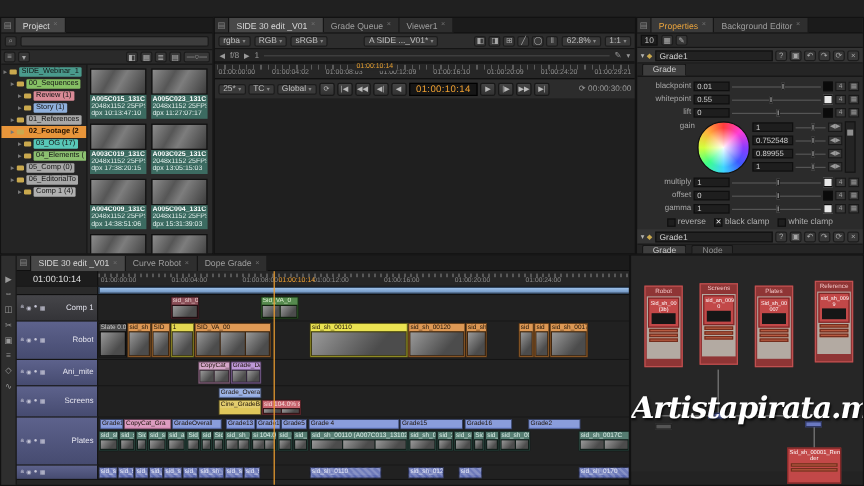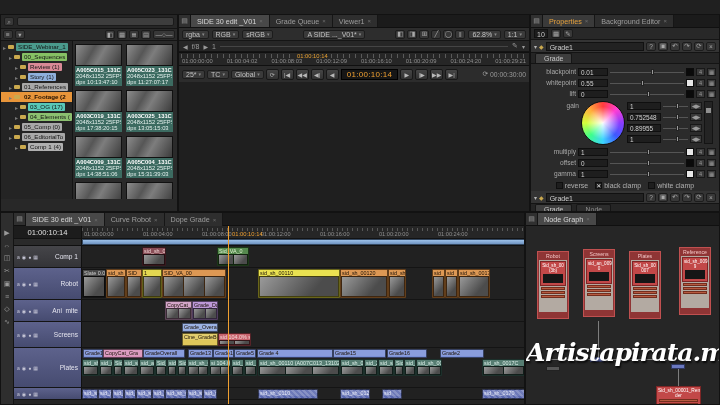--- a/index.html
+++ b/index.html
@@ -153,20 +153,27 @@
   font-family:"DejaVu Serif",serif;font-style:italic;font-weight:bold;font-size:25px;color:#fff;
   text-shadow:1px 2px 2px rgba(0,0,0,.8);z-index:9;letter-spacing:-1px;}
 </style>
 </head>
 <body>
 
 <div id="app">
 
 
   <div id="project" class="panel">
+    <div class="tabbar">
+      <span class="pane-icon">▤</span>
+      <span class="tab active">
+        <span>Project</span>
+        <span class="x">×</span>
+      </span>
+    </div>
     <div id="proj-search">
       <span class="ibtn">⌕</span>
       <span class="field"></span>
     </div>
     <div id="proj-tools">
       <span id="proj-tools-left" style="display:flex;gap:2px;">
           <span class="ibtn">≡</span>
           <span class="ibtn">▾</span>
         </span>
       <span style="flex:1"></span>
@@ -1028,27 +1035,20 @@
 
   </div>
             </div>
   </div>
         </div>
       <div id="playhead" style="left: 214px; top: 13px; height: 180px;"></div>
     </div>
   </div>
 
   <div id="nodegraph" class="panel">
-    <div class="tabbar">
-      <span class="pane-icon">▤</span>
-      <span class="tab active">
-        <span>Node Graph</span>
-        <span class="x">×</span>
-      </span>
-    </div>
     <div id="ng-canvas">
       <div class="ng-line" style="left:25px;top:133px;width:116px;height:1px;"></div>
       <div class="ng-line" style="left:72px;top:95px;width:1px;height:38px;"></div>
       <div class="ng-line" style="left:152px;top:140px;width:1px;height:20px;"></div>
       <div class="ng-mini gray" style="left:20px;top:140px;"></div>
       <div class="ng-mini" style="left:64px;top:131px;"></div>
       <div class="ng-mini" style="left:145px;top:138px;"></div>
       <div id="render-node" style="left:130px;top:160px;">
         <div class="ng-node-label">Sid_sh_00001_Ren
 der</div>

